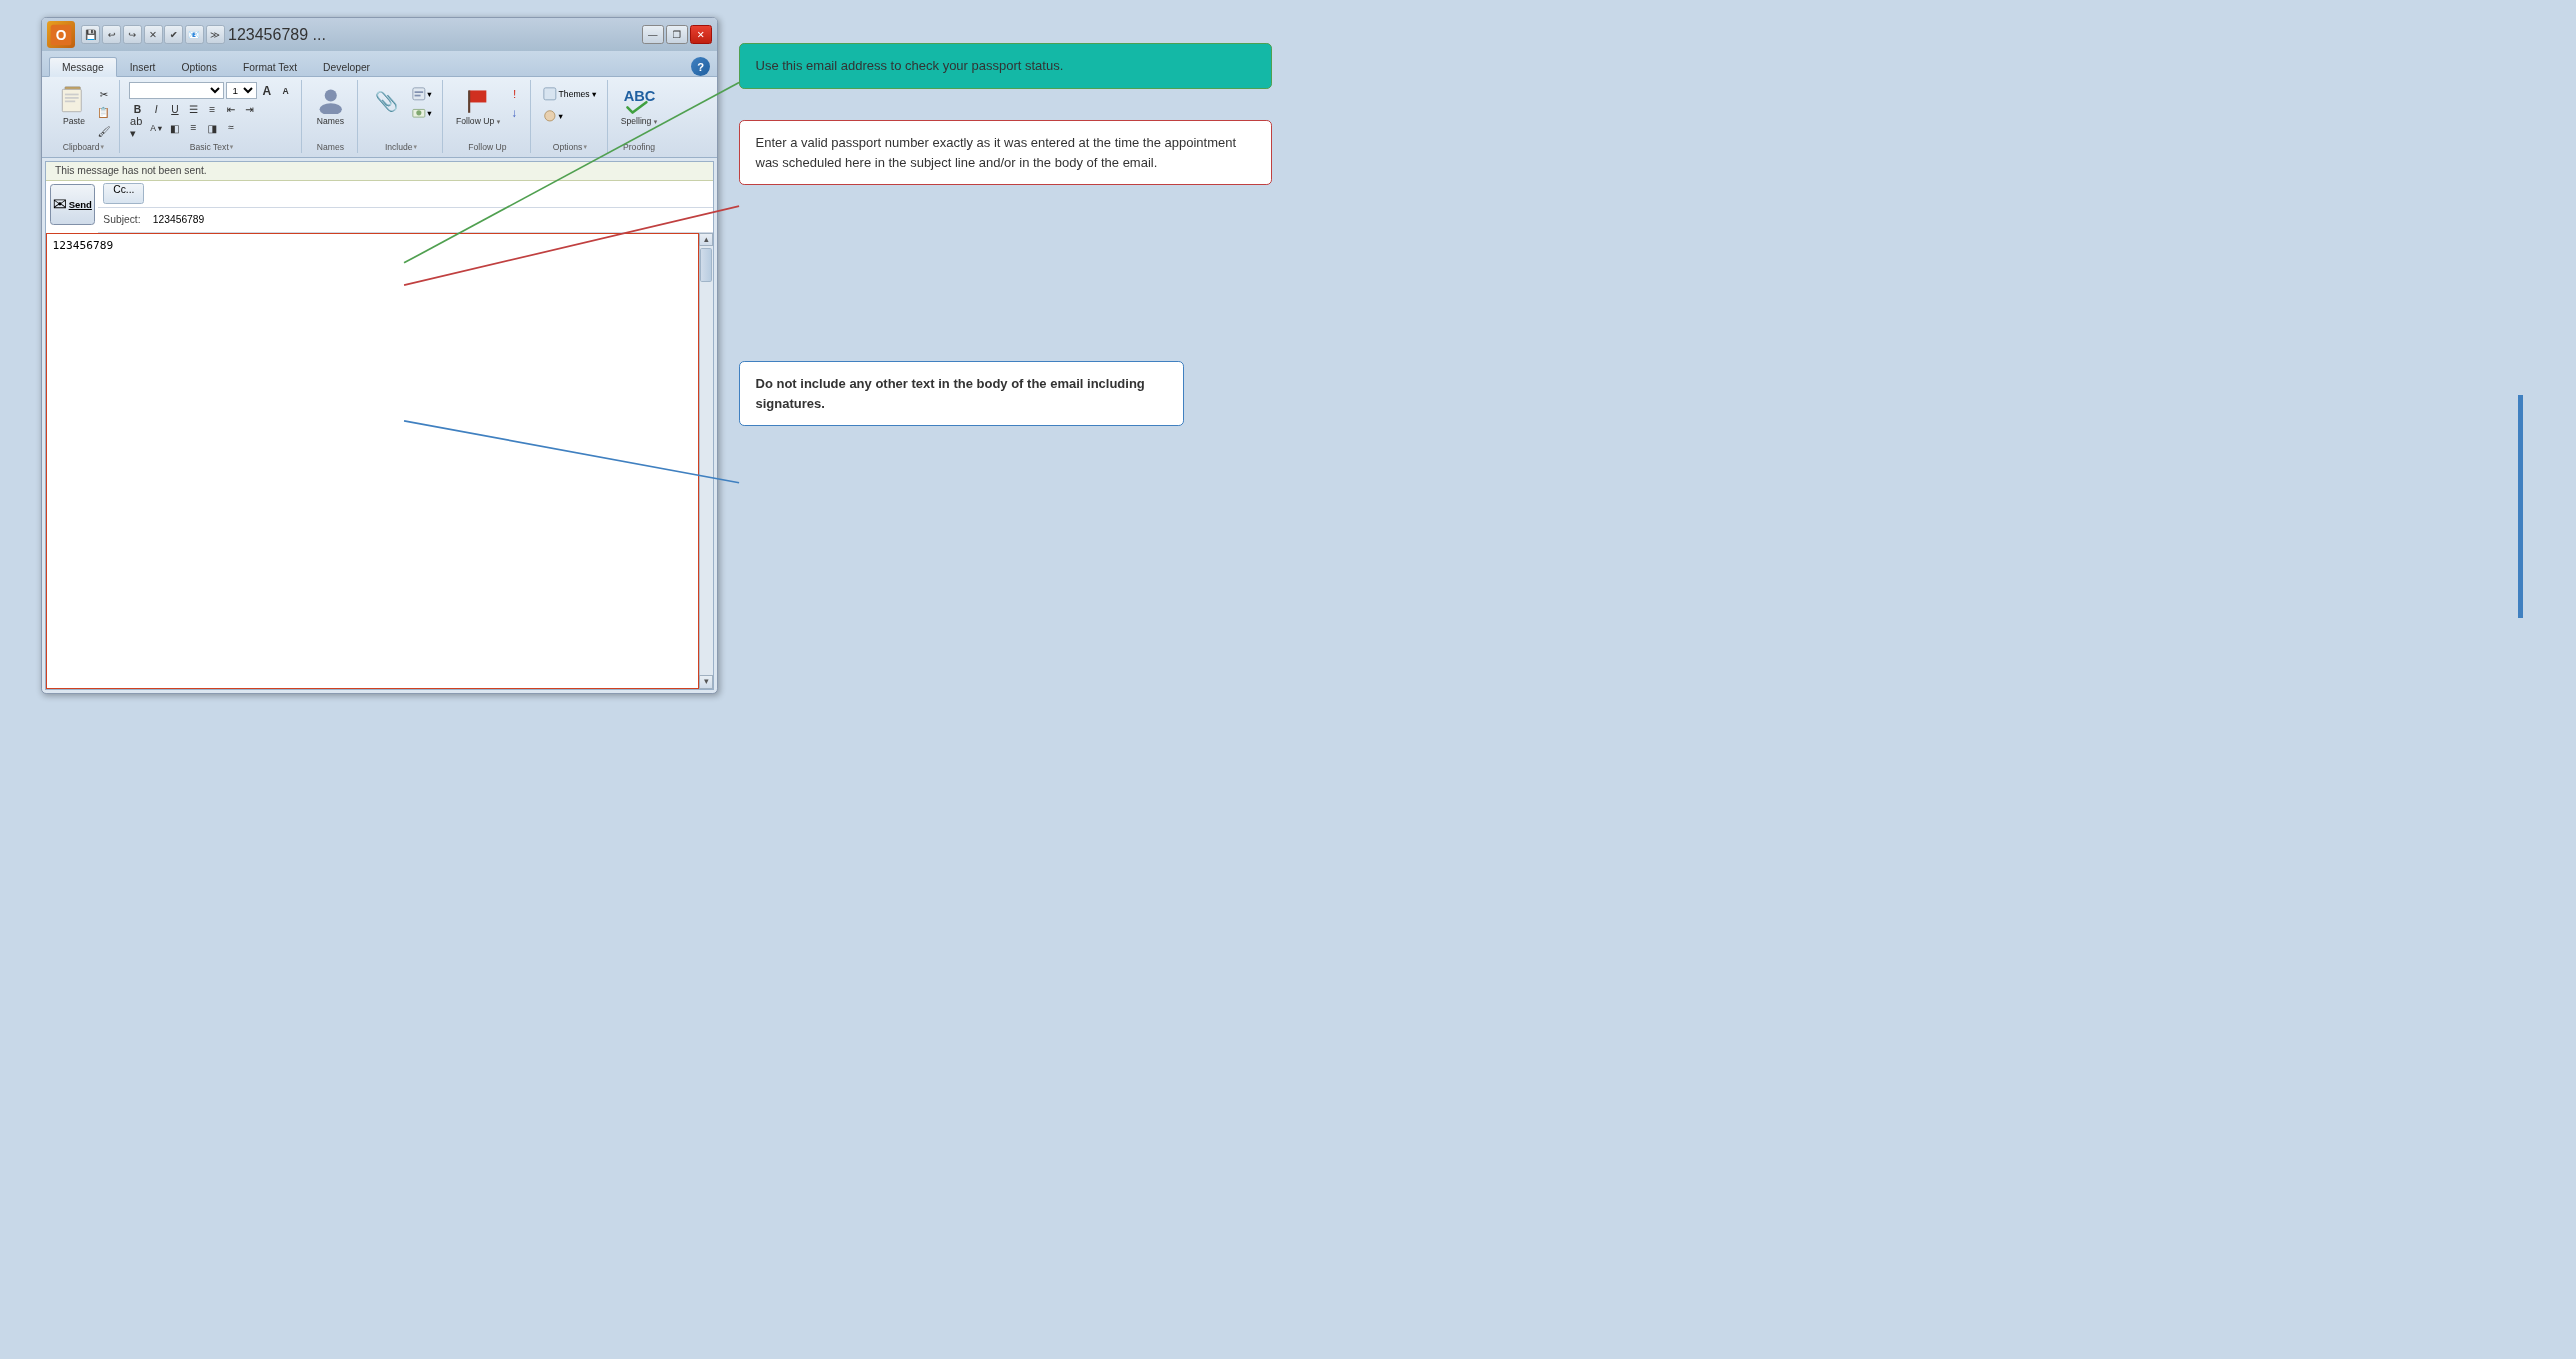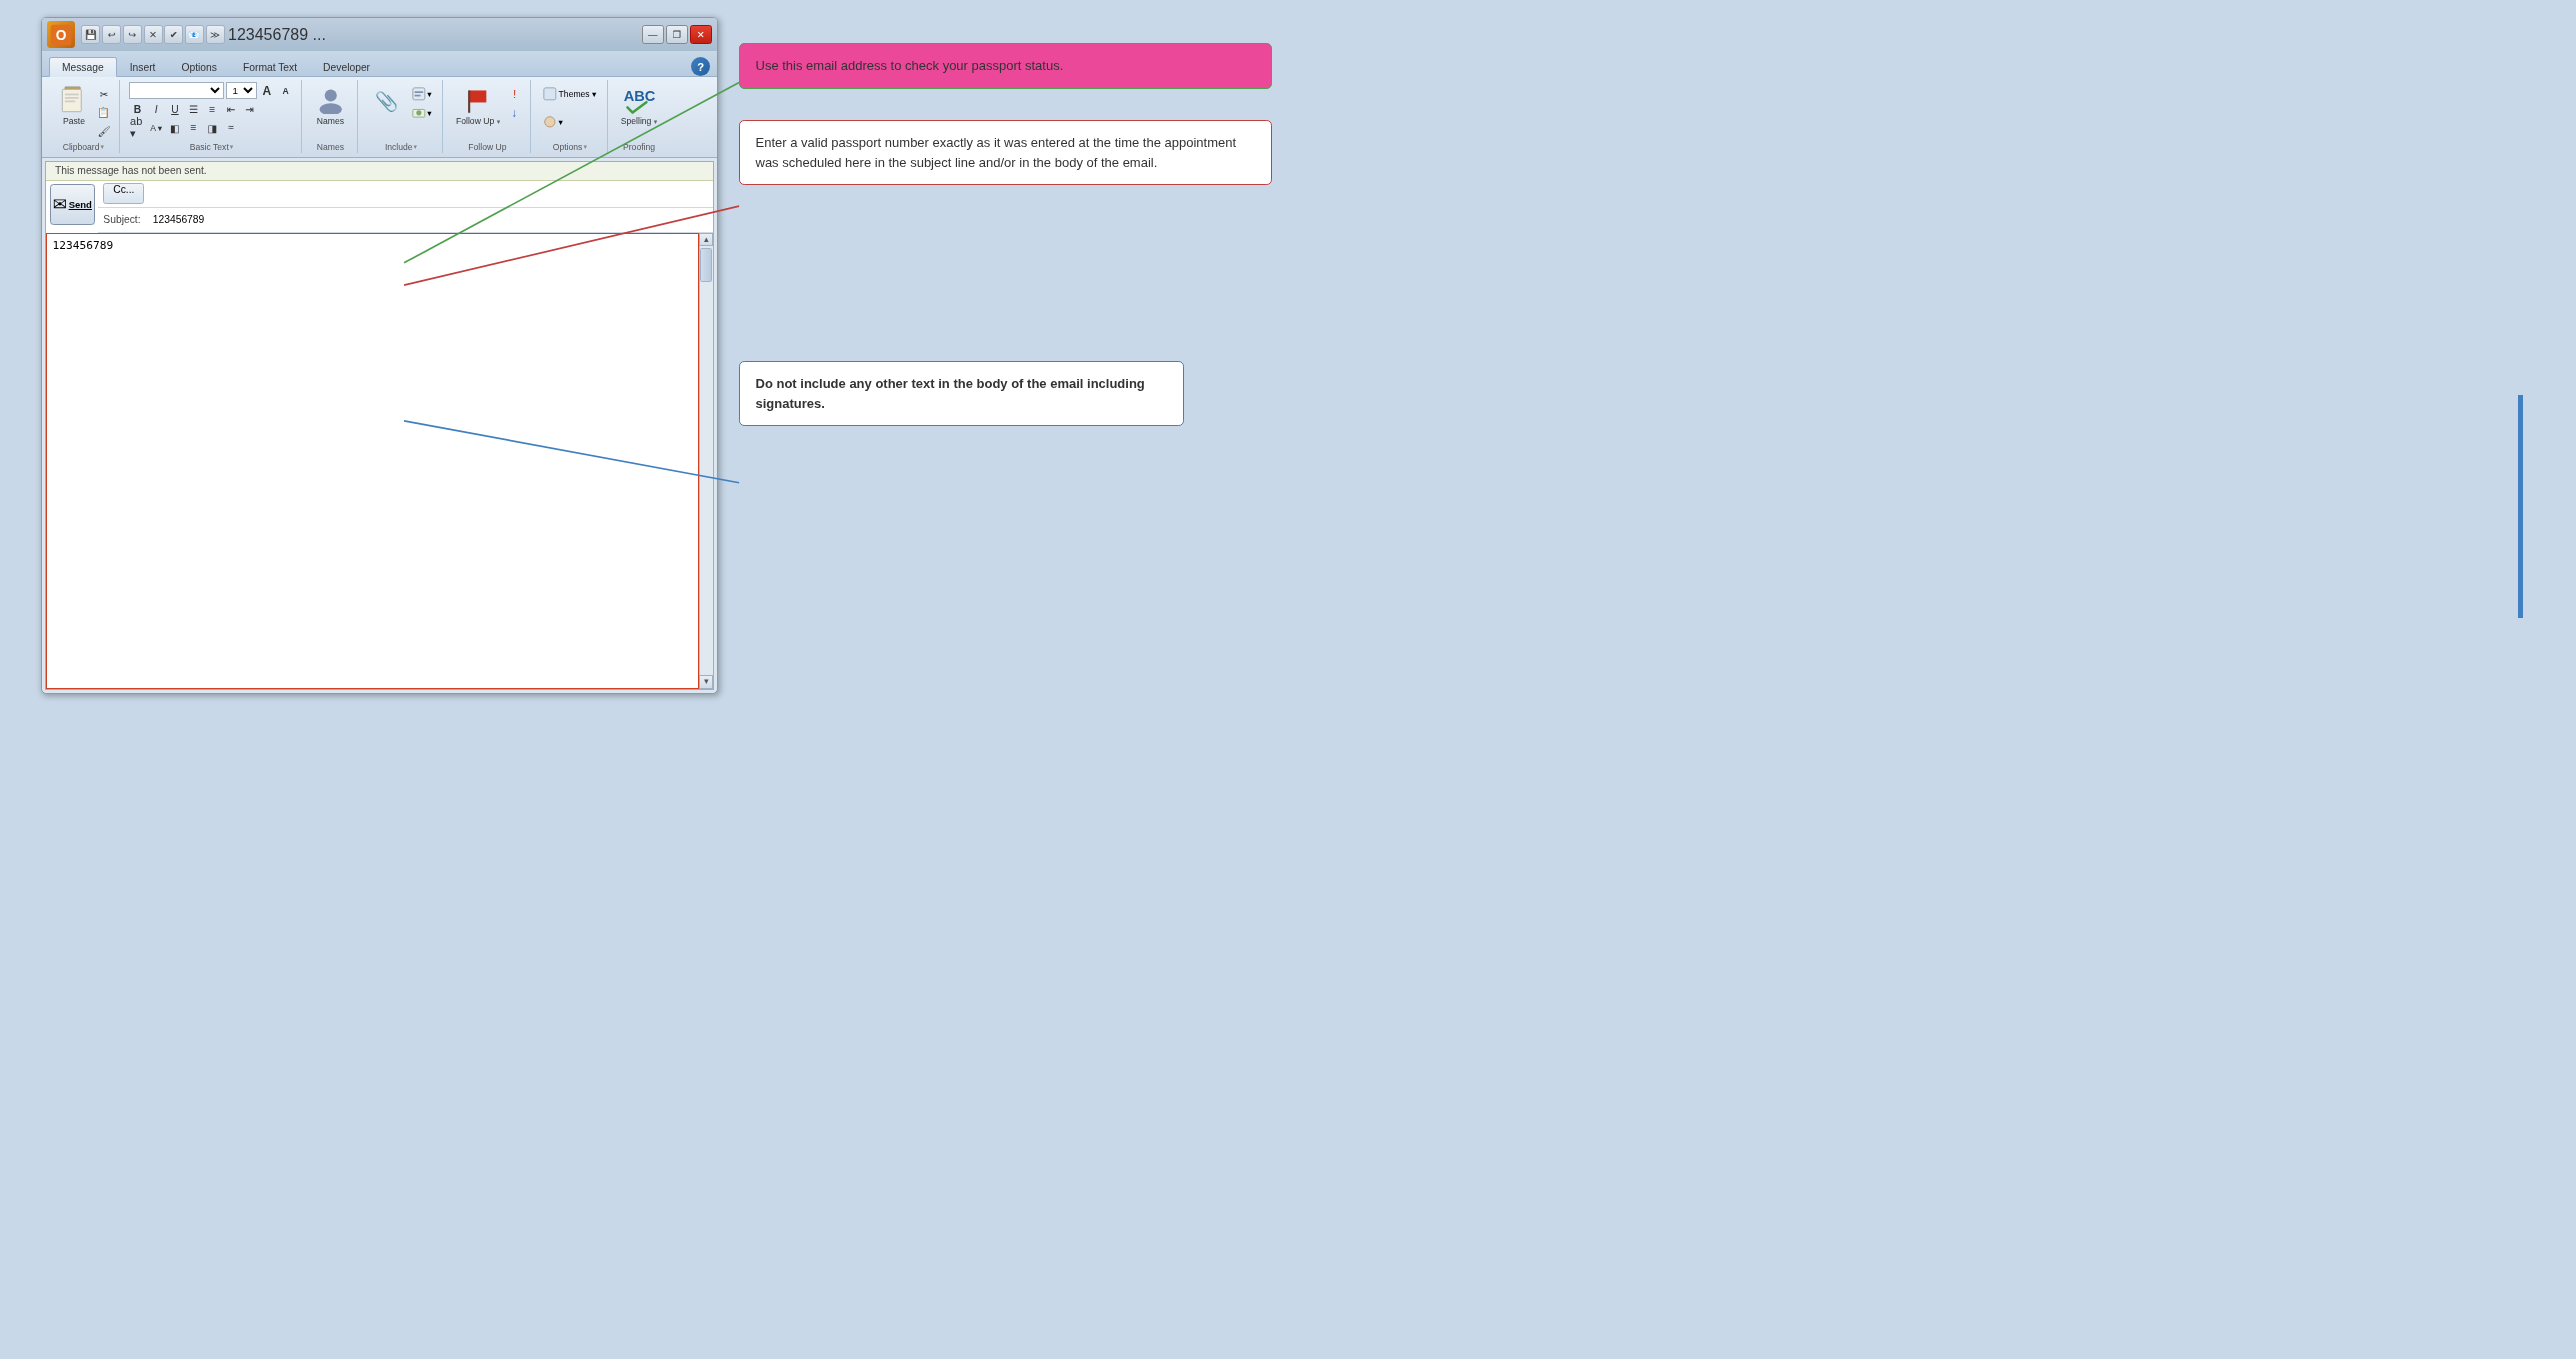--- a/index.html
+++ b/index.html
@@ -374,21 +374,21 @@
       position: absolute;
       border-radius: 5.2px;
       padding: 12px 15.5px;
       font-size: 13px;
       line-height: 1.5;
     }
     .annotation-green {
       left: 739px;
       top: 43px;
       width: 533px;
-      background: #ec4899;
+      background: #14b8a6;
       border: 1.7px solid #50a050;
       color: #333;
     }
     .annotation-red {
       left: 739px;
       top: 120px;
       width: 533px;
       background: white;
       border: 1.7px solid #c04040;
       color: #333;
@@ -607,21 +607,21 @@
             </div>
           </div>
         </div>
         <div class="ribbon-group-label">
           <span>Follow Up</span>
         </div>
       </div>
 
       <div class="ribbon-group">
         <div class="ribbon-group-content">
-          <div style="display:flex;flex-direction:column;gap:10px;padding-top:3.4px;">
+          <div style="display:flex;flex-direction:column;gap:4px;padding-top:3.4px;">
             <div class="ribbon-small-btn">
               <svg width="13.7" height="13.7" viewBox="0 0 16 16">
                   <rect x="1" y="1" width="14" height="14" rx="2" fill="#d8e4f0" stroke="#88a0b8"></rect>
                 </svg>
               <span style="font-size:8.6px;">Themes ▾</span>
             </div>
             <div class="ribbon-small-btn">
               <svg width="13.7" height="13.7" viewBox="0 0 16 16">
                   <circle cx="8" cy="8" r="6" fill="#e8d0b0" stroke="#b09060"></circle>
                 </svg>

